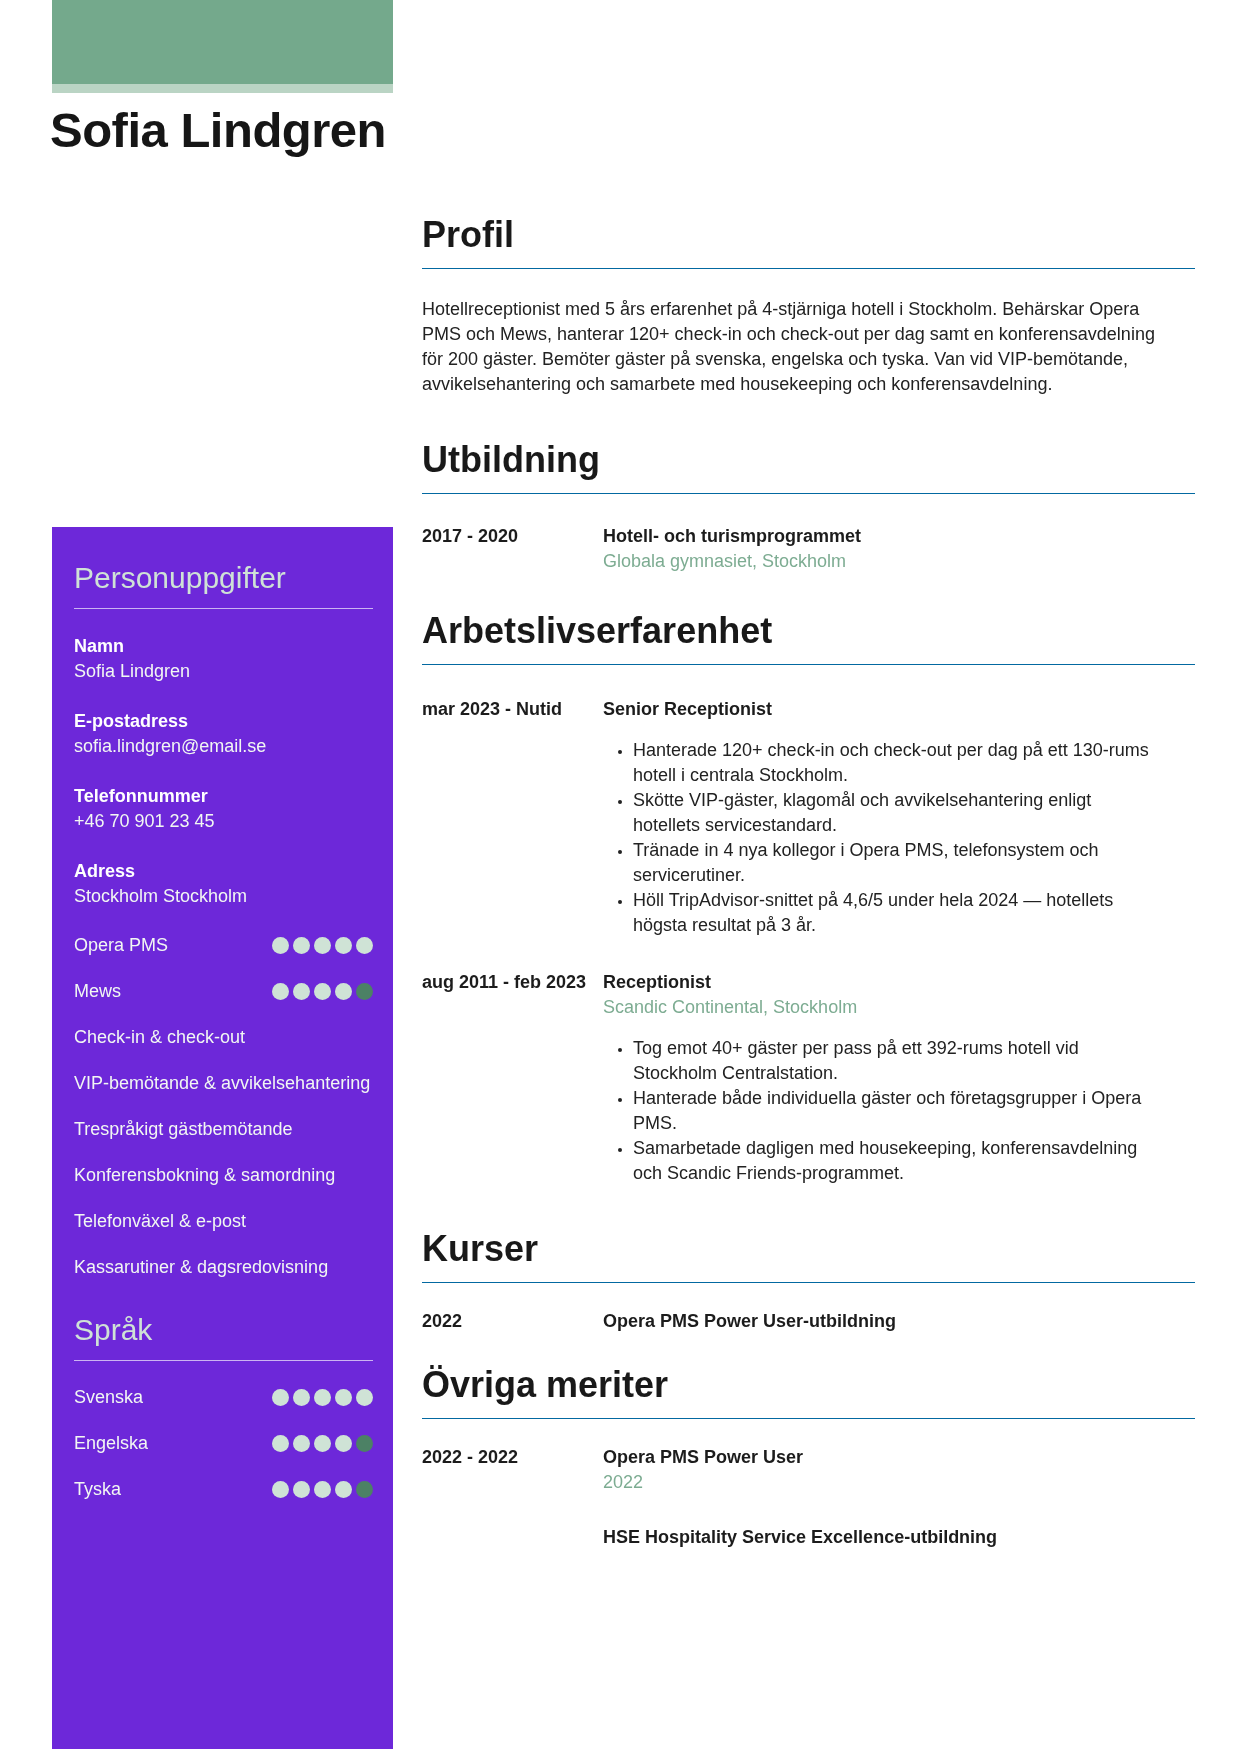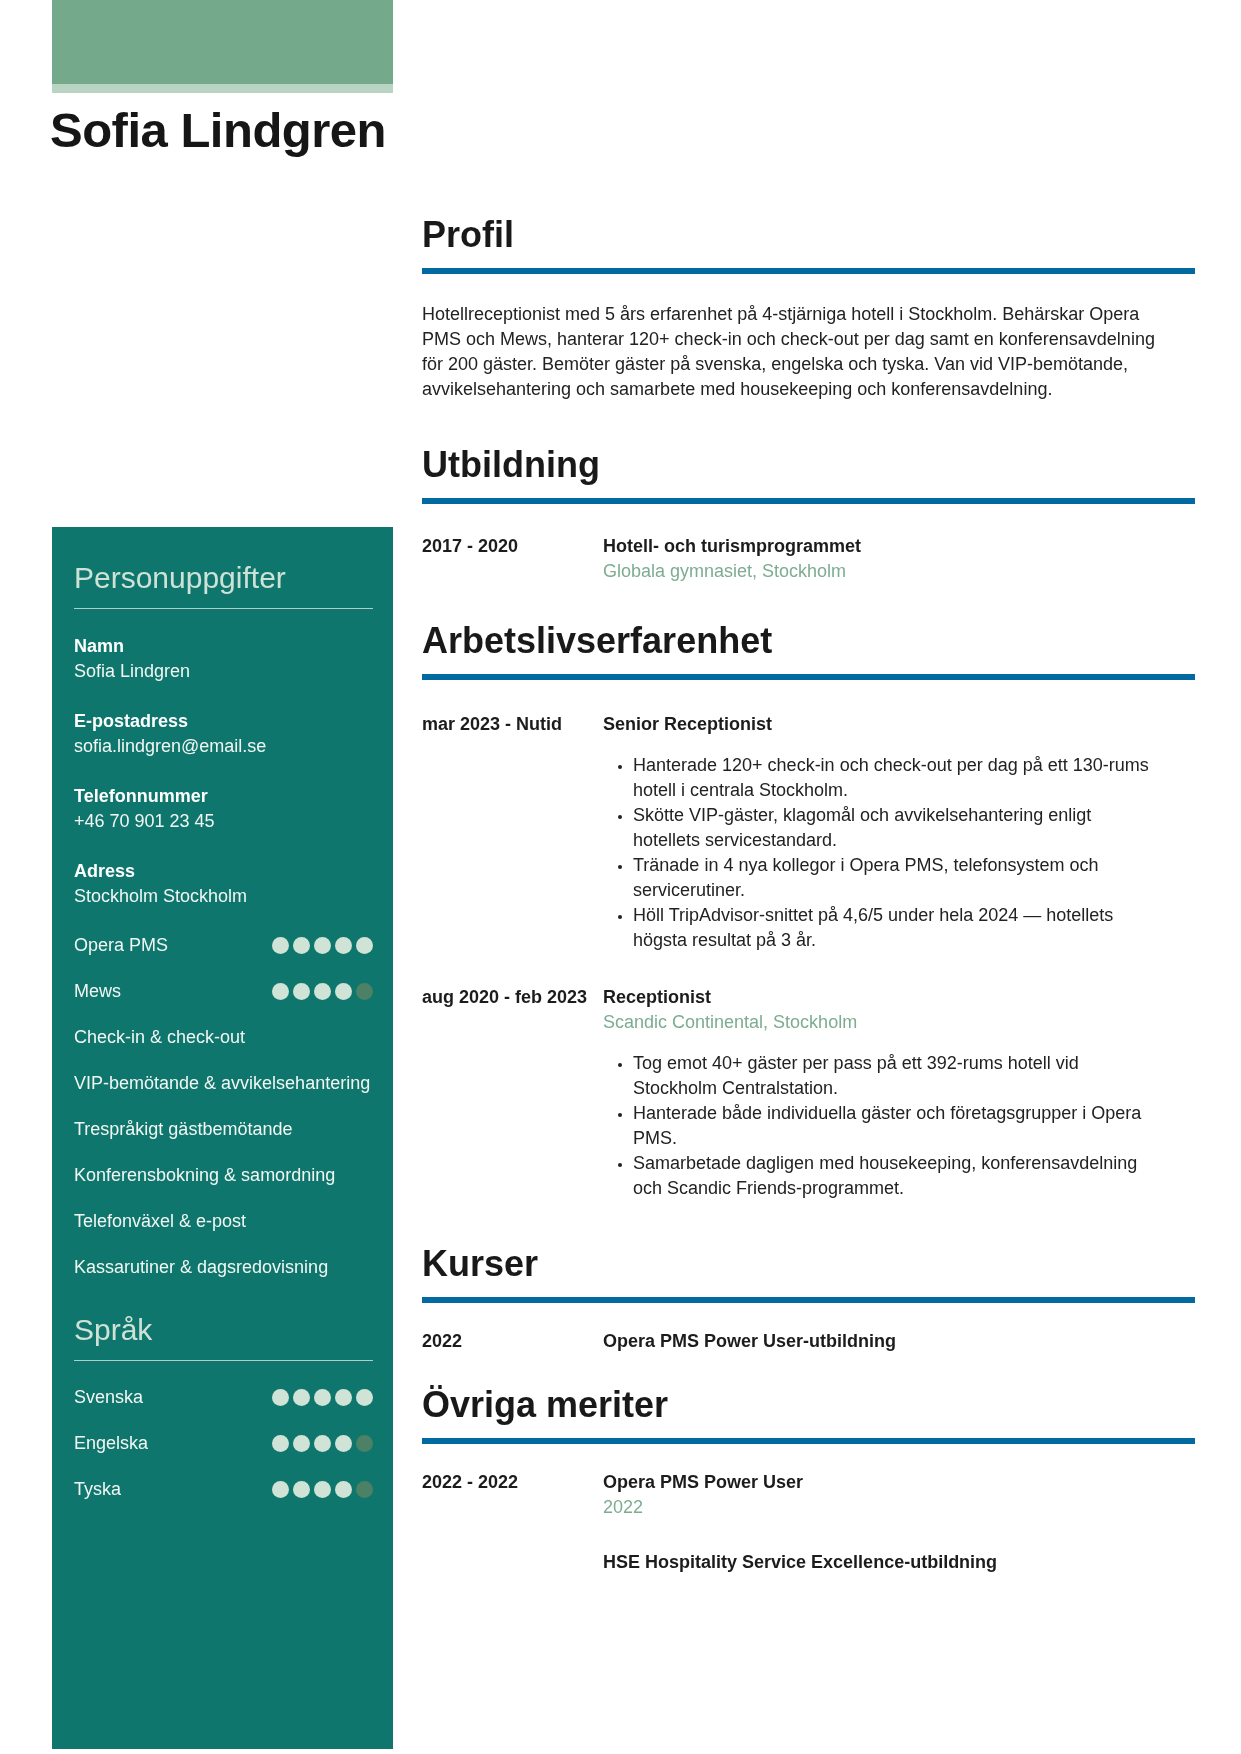--- a/index.html
+++ b/index.html
@@ -12,21 +12,21 @@
   
   .header-accent { position:absolute; left:52px; top:0; width:341px; height:84px; background:#74a98c; }
   .header-accent-strip { position:absolute; left:52px; top:84px; width:341px; height:9px; background:#bad4c4; }
   .name-title {
     position:absolute; left:50px; top:102px; width:700px;
     font-size:49px; font-weight:700; color:#161616; letter-spacing:-0.5px;
   }
   
   .sidebar {
     position:absolute; left:52px; top:527px; width:341px; height:1222px;
-    background:#0f766e; color:#f7faf7; padding:0 20px 0 22px;
+    background:#6d28d9; color:#f7faf7; padding:0 20px 0 22px;
   }
   .side-title {
     font-size:30px; font-weight:400; color:#cfe2d6; line-height:36px;
     padding-bottom:12px; border-bottom:1px solid rgba(255,255,255,0.65);
   }
   .side-title.first { margin-top:33px; }
   .side-title.later { margin-top:31px; }
   .field { margin-top:25px; }
   .field-label { font-weight:700; font-size:18px; line-height:25px; color:#ffffff; }
   .field-value { font-weight:400; font-size:18px; line-height:25px; color:#f2f7f3; }
@@ -37,21 +37,21 @@
   .skill-row.first { margin-top:22px; }
   .skill-name { flex:1 1 auto; }
   .dots { display:flex; gap:4px; flex:0 0 auto; margin-left:8px; }
   .dot { width:17px; height:17px; border-radius:50%; display:inline-block; }
   .dot.on  { background:#cfe3d6; }
   .dot.off { background:#4c8165; }
   
   .main { position:absolute; left:422px; top:0; width:773px; }
   .section-title {
     font-size:36px; font-weight:700; color:#191919; line-height:42px;
-    padding-bottom:12px; border-bottom:6px solid #0369a1;
+    padding-bottom:12px; border-bottom:1px solid #0369a1;
   }
   .mt-profil { margin-top:214px; }
   .mt-utbildning { margin-top:42px; }
   .mt-arbete { margin-top:36px; }
   .mt-kurser { margin-top:42px; }
   .mt-ovriga { margin-top:30px; }
   .profile-text { margin-top:28px; width:748px; font-size:18px; line-height:25px; color:#222222; }
   .entry { display:flex; margin-top:30px; }
   .entry.job { margin-top:32px; }
   .entry.tight { margin-top:26px; }
@@ -187,21 +187,21 @@
       <ul class="bullets">
         <li>Hanterade 120+ check-in och check-out per dag på ett 130-rums hotell i centrala Stockholm.</li>
         <li>Skötte VIP-gäster, klagomål och avvikelsehantering enligt hotellets servicestandard.</li>
         <li>Tränade in 4 nya kollegor i Opera PMS, telefonsystem och servicerutiner.</li>
         <li>Höll TripAdvisor-snittet på 4,6/5 under hela 2024 — hotellets högsta resultat på 3 år.</li>
       </ul>
     </div>
   </div>
 
   <div class="entry job">
-    <div class="entry-period">aug 2020 - feb 2023</div>
+    <div class="entry-period">aug 2011 - feb 2023</div>
     <div class="entry-body">
       <div class="entry-title">Receptionist</div>
       <div class="entry-subtitle">Scandic Continental, Stockholm</div>
       <ul class="bullets">
         <li>Tog emot 40+ gäster per pass på ett 392-rums hotell vid Stockholm Centralstation.</li>
         <li>Hanterade både individuella gäster och företagsgrupper i Opera PMS.</li>
         <li>Samarbetade dagligen med housekeeping, konferensavdelning och Scandic Friends-programmet.</li>
       </ul>
     </div>
   </div>

